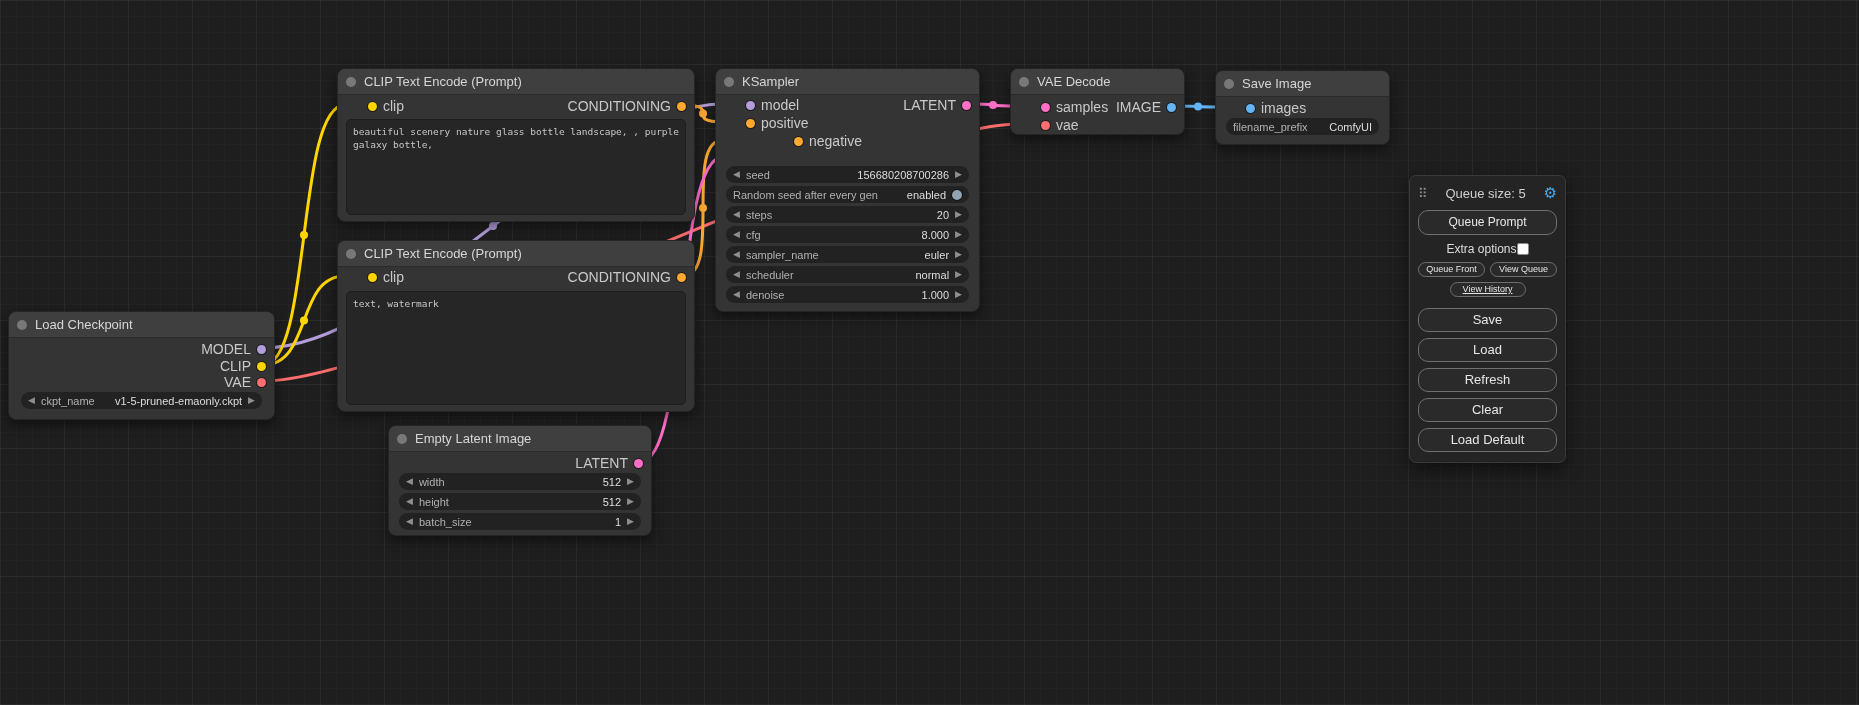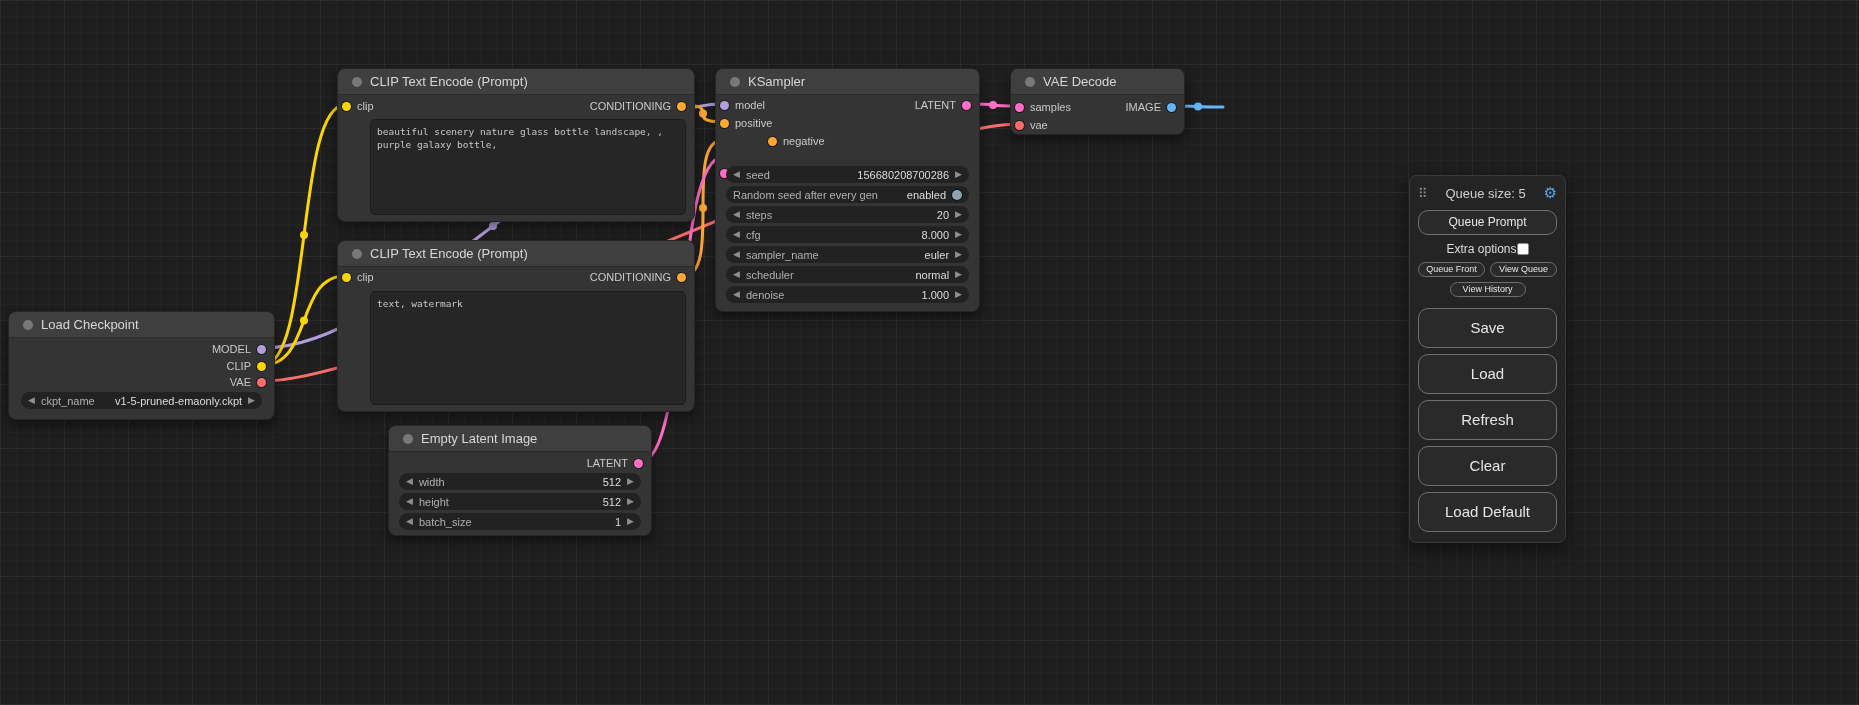--- a/index.html
+++ b/index.html
@@ -20,49 +20,49 @@
   #wires { position:absolute; left:0; top:0; z-index:1; pointer-events:none; }
 
   .node {
     position:absolute; z-index:2;
     background:#343434; border:1px solid #252525; border-radius:8px;
     box-shadow:0 5px 12px rgba(0,0,0,0.45);
   }
   .node-title {
     height:26px; background:#3f3f3f; border-radius:7px 7px 0 0;
     border-bottom:1px solid #2b2b2b;
-    display:flex; align-items:center; padding:0 14px;
+    display:flex; align-items:center; padding:0 8px;
     color:#d6d6d6; font-size:13px; white-space:nowrap;
   }
   .title-dot { width:10px; height:10px; border-radius:50%; background:#787878; margin-right:8px; flex:none; }
 
   .slot {
     position:absolute; height:16px; display:flex; align-items:center; gap:6px;
-    font-size:11px; color:#c9c9c9; white-space:nowrap;
+    font-size:14px; color:#c9c9c9; white-space:nowrap;margin-left:26px;
   }
   .slot.in  { left:4px; }
   .slot.out { right:8px; }
   .dot { width:9px; height:9px; border-radius:50%; flex:none; box-shadow:0 0 0 1px rgba(0,0,0,0.45); }
   .toggle-dot { width:10px; height:10px; }
 
   .widget {
     position:absolute; height:17px; left:10px; right:10px;
     background:#222; border-radius:9px;
     display:flex; align-items:center; gap:6px; padding:0 7px;
     font-size:11px; color:#b0b0b0; white-space:nowrap; cursor:pointer;
   }
   .widget .wval { margin-left:auto; color:#dddddd; }
   .widget .arr  { color:#8f8f8f; font-size:9px; line-height:1; flex:none; }
 
   .prompt {
     position:absolute; left:8px; right:8px;
     background:#262626; border:1px solid #1d1d1d; border-radius:5px;
     padding:5px 6px; color:#c8c8c8;
     font-family:"DejaVu Sans Mono", monospace; font-size:9.5px; line-height:1.4;
-    white-space:pre-wrap; word-break:break-word; overflow:hidden; cursor:text;margin-left:24px;
+    white-space:pre-wrap; word-break:break-word; overflow:hidden; cursor:text;
   }
 
   
   .menu {
     position:absolute; left:1409px; top:175px; width:157px; z-index:3;
     background:#242424; border:1px solid #3a3a3a; border-radius:7px;
     box-shadow:0 6px 16px rgba(0,0,0,0.5);
     padding:6px 8px 8px;
   }
   .menu-header { display:flex; align-items:center; justify-content:space-between;
@@ -75,22 +75,22 @@
     font-family:"Liberation Sans", sans-serif;
   }
   .btn.queue { font-size:12px; height:25px; line-height:23px; margin-bottom:7px; }
   .extra { display:flex; align-items:center; justify-content:center; gap:0;
     color:#dcdcdc; font-size:12px; margin-bottom:6px; }
   .checkbox { width:12px; height:12px; background:#ffffff; border:1px solid #8a8a8a;
     border-radius:2px; cursor:pointer; }
   .small-row { display:flex; gap:5px; margin-bottom:5px; }
   .btn.small { font-size:9px; height:15px; line-height:13px; border-radius:8px; flex:1; width:auto; }
   .vh-wrap { display:flex; justify-content:center; margin-bottom:11px; }
-  .btn.small.vh { flex:none; width:76px; }
-  .btn.big { font-size:15px; height:40px; line-height:22px; margin-bottom:6px; }
+  .btn.small.vh { flex:none; width:76px;text-decoration:underline; }
+  .btn.big { font-size:13px; height:24px; line-height:22px; margin-bottom:6px; }
 </style>
 </head>
 <body>
 
 <div id="canvas">
 
   <svg id="wires" width="1859" height="705">
       <path d="M 263 348 C 403 348, 583 104, 723 104" stroke="#B39DDB" stroke-width="3" fill="none" stroke-linecap="round"></path>
       <circle cx="493" cy="226" r="4" fill="#B39DDB"></circle>
       <path d="M 263 365 C 312.2 365, 295.8 105, 345 105" stroke="#FFD500" stroke-width="3" fill="none" stroke-linecap="round"></path>
@@ -278,20 +278,34 @@
     <div class="slot in" style="top:48px;">
       <span class="dot" style="background: rgb(255, 110, 110);"></span>
       <span>vae</span>
     </div>
     <div class="slot out" style="top:30px;">
       <span>IMAGE</span>
       <span class="dot" style="background: rgb(100, 181, 246);"></span>
     </div>
   </div>
 
+  <div class="node" style="left:1215px; top:70px; width:175px; height:75px;">
+    <div class="node-title">
+      <span class="title-dot"></span>
+      <span>Save Image</span>
+    </div>
+    <div class="slot in" style="top:29px;">
+      <span class="dot" style="background: rgb(100, 181, 246);"></span>
+      <span>images</span>
+    </div>
+    <div class="widget" style="top:47px;">
+      <span>filename_prefix</span>
+      <span class="wval">ComfyUI</span>
+    </div>
+  </div>
 
   <div class="menu">
     <div class="menu-header">
       <span class="drag">⠿</span>
       <span>Queue size: 5</span>
       <span class="gear" style="color: rgb(79, 168, 232);">⚙</span>
     </div>
     <button class="btn queue">Queue Prompt</button>
     <div class="extra">
       <span>Extra options</span>

